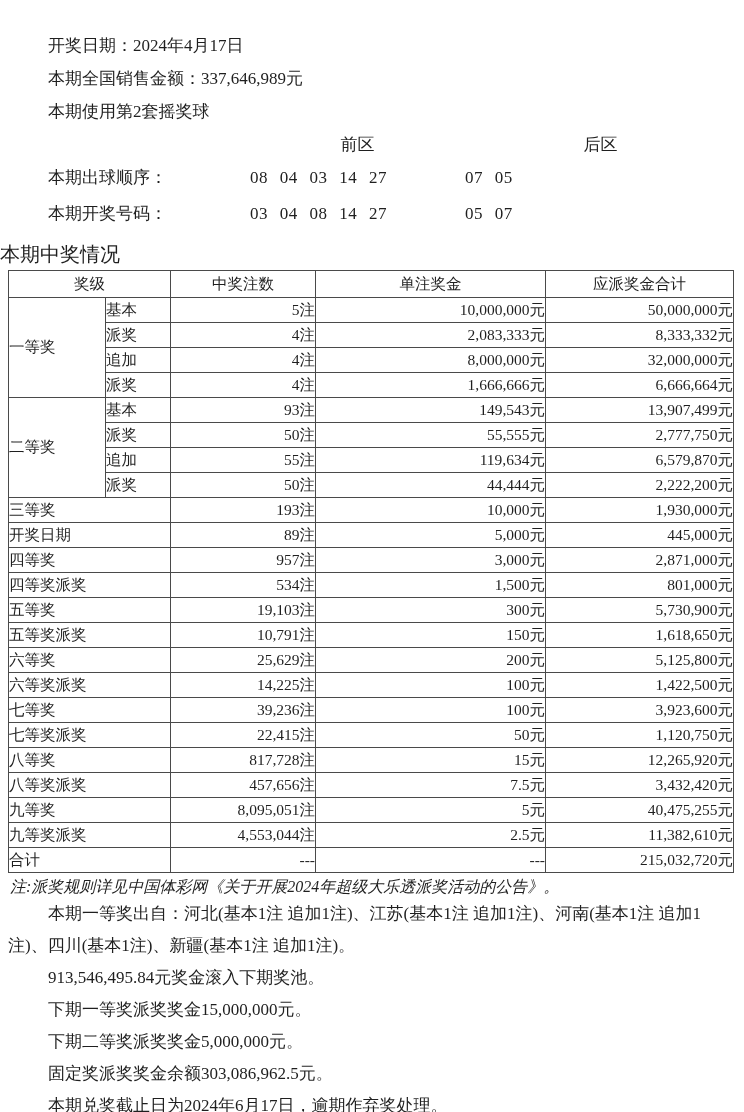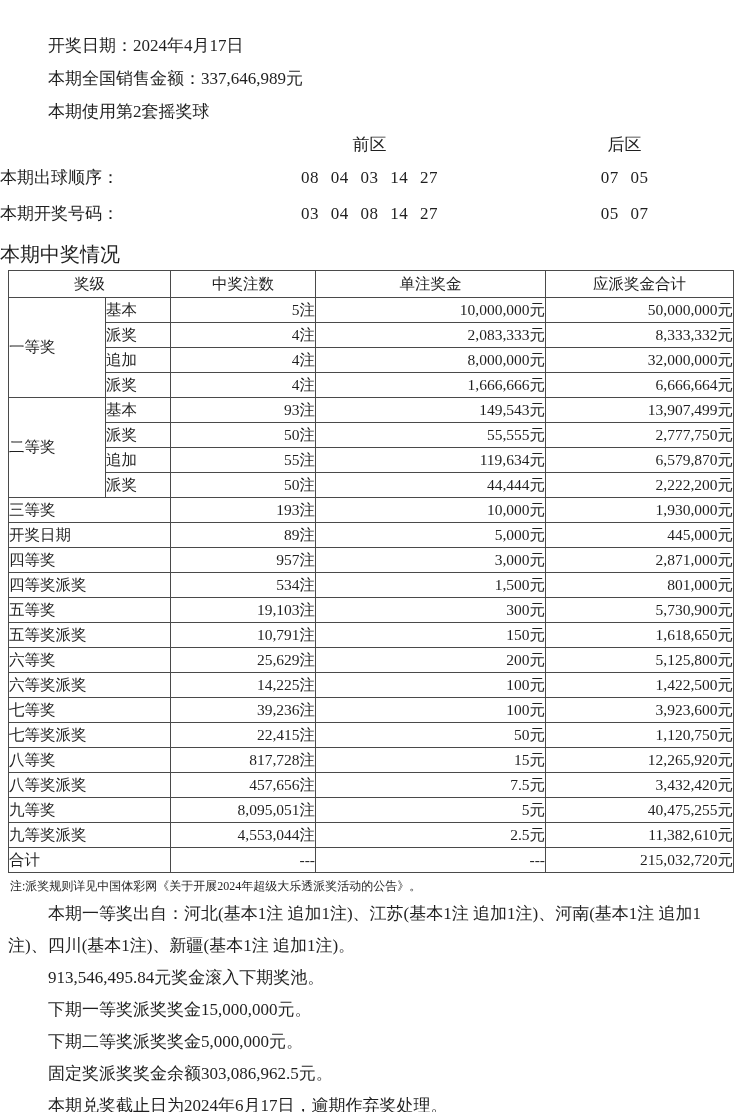--- a/index.html
+++ b/index.html
@@ -8,40 +8,40 @@
     font-family:"Liberation Serif","DejaVu Serif",serif;
     overflow:hidden;
   }
   .page { width:744px;margin-top:15px; }
 
   
   .top-info { padding-top:14px; }
   .top-info p { margin:0 0 0 48px; line-height:33px; font-size:17px; }
 
   
-  .zone-grid { display:grid; grid-template-columns:250px 215px 271px;gap:12px; }
+  .zone-grid { display:grid; grid-template-columns:250px 215px 271px; }
   .zone-head { margin-top:2px; line-height:30px; font-size:17px; }
   .zone-head .zlabel { text-align:center; }
   .ball-row { line-height:36px; font-size:17px; }
-  .ball-label { }
-  .balls { text-align:center; word-spacing:7px; letter-spacing:0.5px; }
+  .ball-label { padding-left:48px; }
+  .balls { text-align:left; word-spacing:7px; letter-spacing:0.5px; }
 
   
   .table-title { text-align:left; font-size:20px; font-weight:normal; margin:12px 0 6px 0; line-height:20px; }
   table.prize { border-collapse:collapse; table-layout:fixed; margin-left:8px; width:725px; font-size:15.5px; }
   table.prize th, table.prize td {
     border:1px solid #4a4a4a; padding:0; height:24px;
     overflow:hidden; white-space:nowrap;
   }
   table.prize th { font-weight:normal; height:26px; text-align:center;font-family:Liberation Serif, serif; }
   td.c-level, td.c-sub { text-align:left; }
   td.num { text-align:right; padding-right:9px; }
 
   
-  .note { margin:4px 0 0 10px; font-size:12px; line-height:19px; }
+  .note { margin:4px 0 0 10px; font-size:16px; line-height:19px;font-style:italic; }
   .paras { margin:2px 8px 0 8px; font-size:17px; }
   .paras p { margin:0; line-height:32px; text-indent:40px; }
 </style>
 </head>
 <body>
 
 <div class="page">
 
   <div class="top-info">
     <p>开奖日期：2024年4月17日</p>

